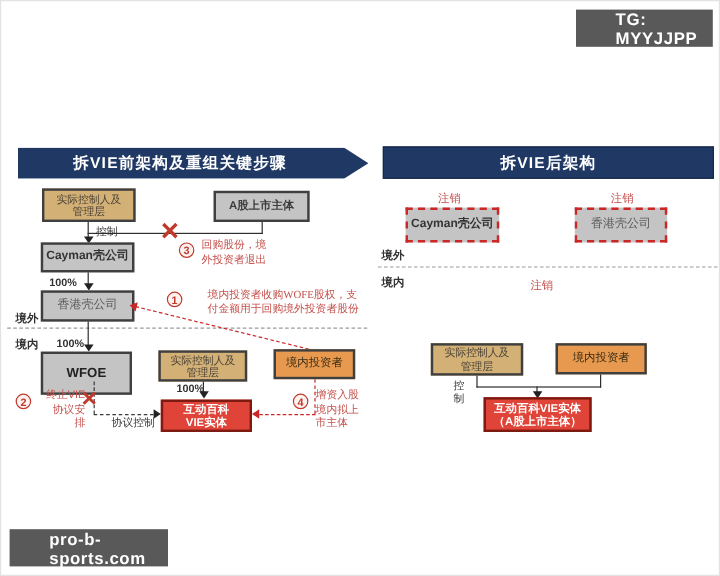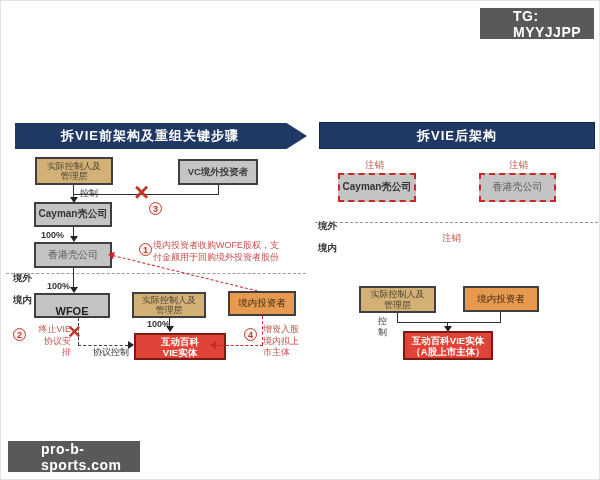--- a/index.html
+++ b/index.html
@@ -38,21 +38,21 @@
   .arr-r{position:absolute;width:0;height:0;border-top:4px solid transparent;border-bottom:4px solid transparent;border-left:6px solid #222;}
   .arr-l-red{position:absolute;width:0;height:0;border-top:4px solid transparent;border-bottom:4px solid transparent;border-right:6px solid #cb2727;}
 
   
   .xmark{position:absolute;color:#c0392b;font-weight:bold;line-height:1;}
   .stepnum{position:absolute;width:13px;height:13px;border:1.3px solid #c0392b;border-radius:50%;
            color:#c0392b;background:#fdf2f0;font-size:9px;font-weight:bold;
            display:flex;align-items:center;justify-content:center;}
   .steptext{position:absolute;color:#c4504b;font-size:9px;line-height:11.5px;white-space:pre-line;}
   .lbl{position:absolute;color:#333;font-size:9px;}
-  .region{position:absolute;color:#333;font-size:9.5px;font-weight:bold;margin-top:13px;}
+  .region{position:absolute;color:#333;font-size:9.5px;font-weight:bold;}
   .cancel{position:absolute;color:#c4504b;font-size:9.5px;font-weight:normal;}
   .divider{position:absolute;height:0;border-top:1.5px dashed #9a9a9a;}
 </style>
 </head>
 <body>
 
 <div class="stage">
 
   <div class="badge" style="left:479px;top:7px;width:114px;height:31px;font-size:14px;">
     <span>TG: MYYJJPP</span>
@@ -63,34 +63,36 @@
 
   <div class="banner banner-arrow" style="left:14px;top:122px;width:292px;height:26px;">
     <span>拆VIE前架构及重组关键步骤</span>
   </div>
 
   <div class="node tan" style="left:34px;top:156px;width:78px;height:28px;">
     <span>实际控制人及
 管理层</span>
   </div>
   <div class="node gray b" style="left:177px;top:158px;width:80px;height:26px;font-size:9.5px;">
-    <span>VC境外投资者</span>
+    <span>A股上市主体</span>
   </div>
 
   <div class="vl" style="left:72px;top:184px;height:14px;"></div>
   <div class="arr-d" style="left:68.5px;top:196px;"></div>
   <span class="lbl" style="left:79px;top:186px;">控制</span>
 
   <div class="vl" style="left:217px;top:184px;height:10px;"></div>
   <div class="hl" style="left:72px;top:193px;width:146px;"></div>
   <span class="xmark" style="left:133px;top:178px;font-size:26px;">×</span>
 
   <div class="stepnum" style="left:148px;top:201px;">
     <span>3</span>
   </div>
+  <div class="steptext" style="left:167px;top:198px;width:64px;">回购股份，境
+外投资者退出</div>
 
   <div class="node gray b" style="left:33px;top:201px;width:78px;height:25px;font-size:10px;color:#333;">
     <span>Cayman壳公司</span>
   </div>
   <span class="lbl b" style="left:40px;top:229px;">100%</span>
   <div class="vl" style="left:72px;top:226px;height:11px;"></div>
   <div class="arr-d" style="left:68.5px;top:235px;"></div>
 
   <div class="node gray" style="left:33px;top:241px;width:78px;height:26px;font-size:10px;color:#5a5a5a;">
     <span>香港壳公司</span>
@@ -100,26 +102,26 @@
   <div class="divider" style="left:5px;top:272px;width:300px;"></div>
   <span class="region" style="left:12px;top:280px;">境内</span>
 
   <span class="lbl b" style="left:46px;top:280px;">100%</span>
   <div class="vl" style="left:72px;top:267px;height:21px;"></div>
   <div class="arr-d" style="left:68.5px;top:286px;"></div>
 
   <div class="stepnum" style="left:138px;top:242px;">
     <span>1</span>
   </div>
-  <div class="steptext" style="left:152px;top:239px;width:152px;">境内投资者收购WOFE股权，支
+  <div class="steptext" style="left:172px;top:239px;width:152px;font-family:Liberation Serif, serif;">境内投资者收购WOFE股权，支
 付金额用于回购境外投资者股份</div>
   <div class="diag" style="left:112px;top:254px;width:154px;transform:rotate(13.8deg);"></div>
   <div class="arr-l-red" style="left:107px;top:250px;transform:rotate(13.8deg);"></div>
 
-  <div class="node gray b" style="left:33px;top:292px;width:76px;height:25px;font-size:11px;color:#222;align-items:flex-end;">
+  <div class="node gray b" style="left:33px;top:292px;width:76px;height:36px;font-size:11px;color:#222;">
     <span>WFOE</span>
   </div>
 
   <div class="stepnum" style="left:12px;top:327px;">
     <span>2</span>
   </div>
   <div class="steptext" style="left:28px;top:323px;width:42px;text-align:right;">终止VIE
 协议安
 排</div>
   <div class="vd" style="left:77px;top:317px;height:27px;"></div>
@@ -129,21 +131,21 @@
   <span class="lbl" style="left:92px;top:345px;">协议控制</span>
 
   <div class="node tan" style="left:131px;top:291px;width:74px;height:26px;">
     <span>实际控制人及
 管理层</span>
   </div>
   <span class="lbl b" style="left:146px;top:318px;">100%</span>
   <div class="vl" style="left:168px;top:317px;height:10px;"></div>
   <div class="arr-d" style="left:164.5px;top:325px;"></div>
 
-  <div class="node redbox" style="left:133px;top:332px;width:92px;height:27px;font-size:9.5px;text-align:center;">
+  <div class="node redbox" style="left:133px;top:332px;width:76px;height:27px;font-size:9.5px;text-align:center;">
     <span>互动百科
 VIE实体</span>
   </div>
 
   <div class="node orange" style="left:227px;top:290px;width:68px;height:25px;font-size:9.5px;">
     <span>境内投资者</span>
   </div>
 
   <div class="stepnum" style="left:243px;top:327px;">
     <span>4</span>

